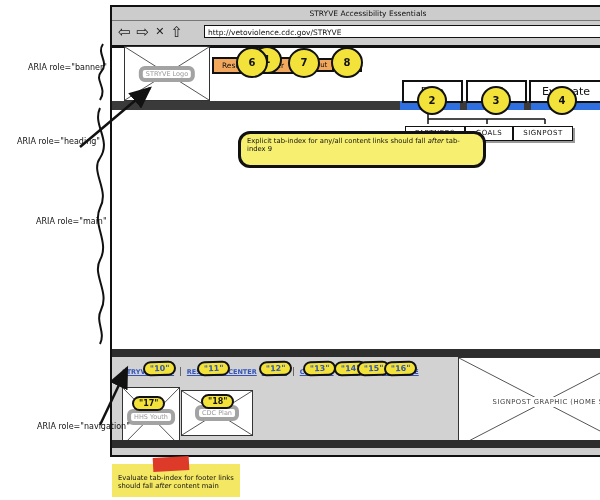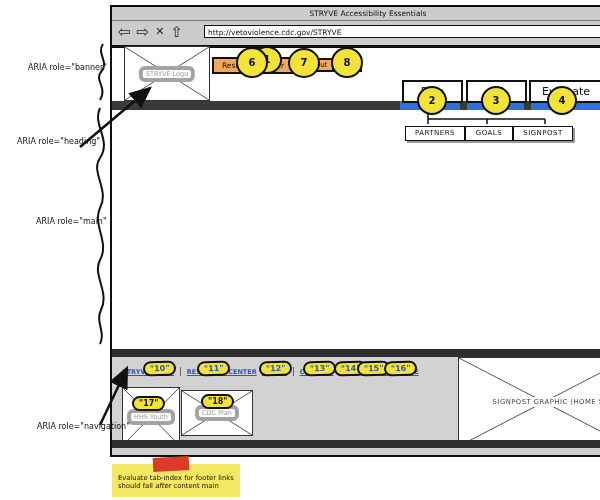--- a/index.html
+++ b/index.html
@@ -149,20 +149,23 @@
     </div>
 
     <div class="abs oval" style="left:305px;top:79px;width:26px;height:25px;font-size:10px;line-height:25px;">2</div>
     <div class="abs oval" style="left:369px;top:79px;width:26px;height:25px;font-size:10px;line-height:25px;">3</div>
     <div class="abs oval" style="left:435px;top:79px;width:26px;height:25px;font-size:10px;line-height:25px;">4</div>
 
     <div id="sub-partners" class="abs subbox">PARTNERS</div>
     <div id="sub-goals" class="abs subbox">GOALS</div>
     <div id="sub-capacity" class="abs subbox">SIGNPOST</div>
 
+    <div id="note-content" class="abs">
+      <span>Explicit tab-index for any/all content links should fall </span><i>after</i><span> tab-index 9</span>
+    </div>
 
     <div id="footer-darkbar" class="abs"></div>
     <div id="footer-area" class="abs">
 
       <div id="footer-links" class="abs">
         <span class="flink">
           <span>STRYVE HOME</span>
           <span class="pill fpill">"10"</span>
         </span>
         <span class="fsep">|</span>

